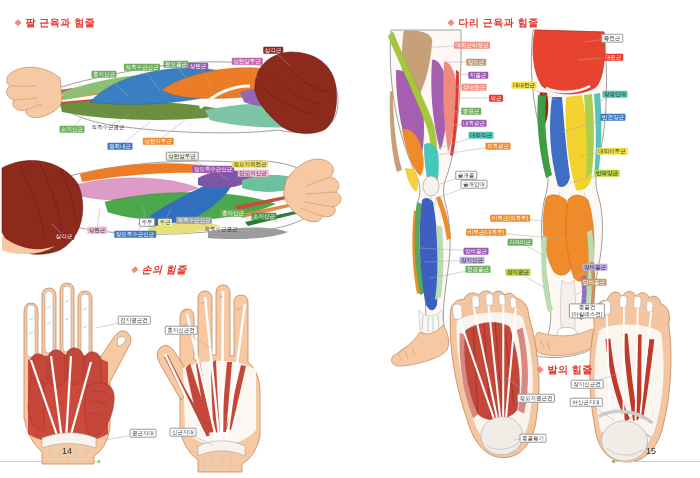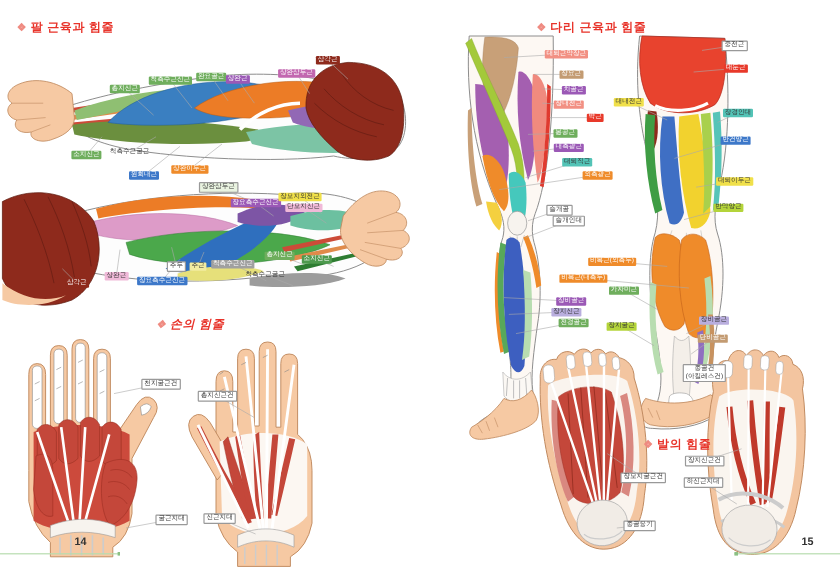--- a/index.html
+++ b/index.html
@@ -4,21 +4,21 @@
 <style>
   html,body{margin:0;padding:0;width:700px;height:478px;background:#fff;overflow:hidden;
     font-family:"Liberation Sans",sans-serif;position:relative;}
   #art,#leaders{position:absolute;left:0;top:0;z-index:1;}
   #leaders{z-index:2;}
   #labels{position:absolute;left:0;top:0;width:700px;height:478px;z-index:3;}
   .label{position:absolute;transform:translate(-50%,-50%);font-size:5.5px;line-height:1.2;
     padding:0px 1.5px;border-radius:1px;white-space:pre;text-align:center;}
   .sec-title{position:absolute;z-index:4;font-weight:bold;font-size:10px;color:#e8332a;letter-spacing:0.5px;}
   .sec-title .bullet{color:#ef8a80;margin-right:3px;font-size:9px;}
-  .pagenum{position:absolute;z-index:4;font-weight:bold;font-size:9px;color:#333;}
+  .pagenum{position:absolute;z-index:4;font-weight:normal;font-size:9px;color:#333;}
   .pgline{position:absolute;z-index:4;height:1px;background:#b7dcae;}
   .pgline .cap{position:absolute;width:2.5px;height:2.5px;top:-0.8px;background:#8cc084;}
 </style>
 </head>
 <body>
 
 <svg id="art" width="700" height="478" viewBox="0 0 700 478">
 
   <g>
     <path d="M58,88 C90,78 130,70 175,64 C210,60 245,62 265,66 C295,60 320,64 332,78 C340,92 340,112 332,122 C315,133 295,134 278,130 C230,136 150,132 105,124 C80,119 60,110 58,100 Z" fill="#fdfdfd" stroke="#888" stroke-width="0.8"></path>
@@ -297,19 +297,19 @@
     <div class="label" style="left: 594px; top: 282px; background: rgb(195, 155, 114); color: rgb(255, 255, 255);">단비골근</div>
     <div class="label" style="left: 587px; top: 311px; background: rgb(255, 255, 255); border: 0.5px solid rgb(153, 153, 153); color: rgb(51, 51, 51);">종골건
 (아킬레스건)</div>
     <div class="label" style="left: 536px; top: 398px; background: rgb(255, 255, 255); border: 0.5px solid rgb(153, 153, 153); color: rgb(51, 51, 51);">장모지굴근건</div>
     <div class="label" style="left: 533px; top: 438px; background: rgb(255, 255, 255); border: 0.5px solid rgb(153, 153, 153); color: rgb(51, 51, 51);">종골융기</div>
     <div class="label" style="left: 587px; top: 384px; background: rgb(255, 255, 255); border: 0.5px solid rgb(153, 153, 153); color: rgb(51, 51, 51);">장지신근건</div>
     <div class="label" style="left: 586px; top: 402px; background: rgb(255, 255, 255); border: 0.5px solid rgb(153, 153, 153); color: rgb(51, 51, 51);">하신근지대</div>
   </div>
 
 <div class="pagenum" style="left:62px;top:446px;">14</div>
-<div class="pagenum" style="left:646px;top:446px;margin-left:22px;">15</div>
+<div class="pagenum" style="left:646px;top:446px;">15</div>
 <div class="pgline" style="left:0;top:461px;width:100px;">
     <span class="cap" style="right:0;"></span>
   </div>
 <div class="pgline" style="left:612px;top:461px;width:88px;">
     <span class="cap" style="left:0;"></span>
   </div>
 
 </body></html>

